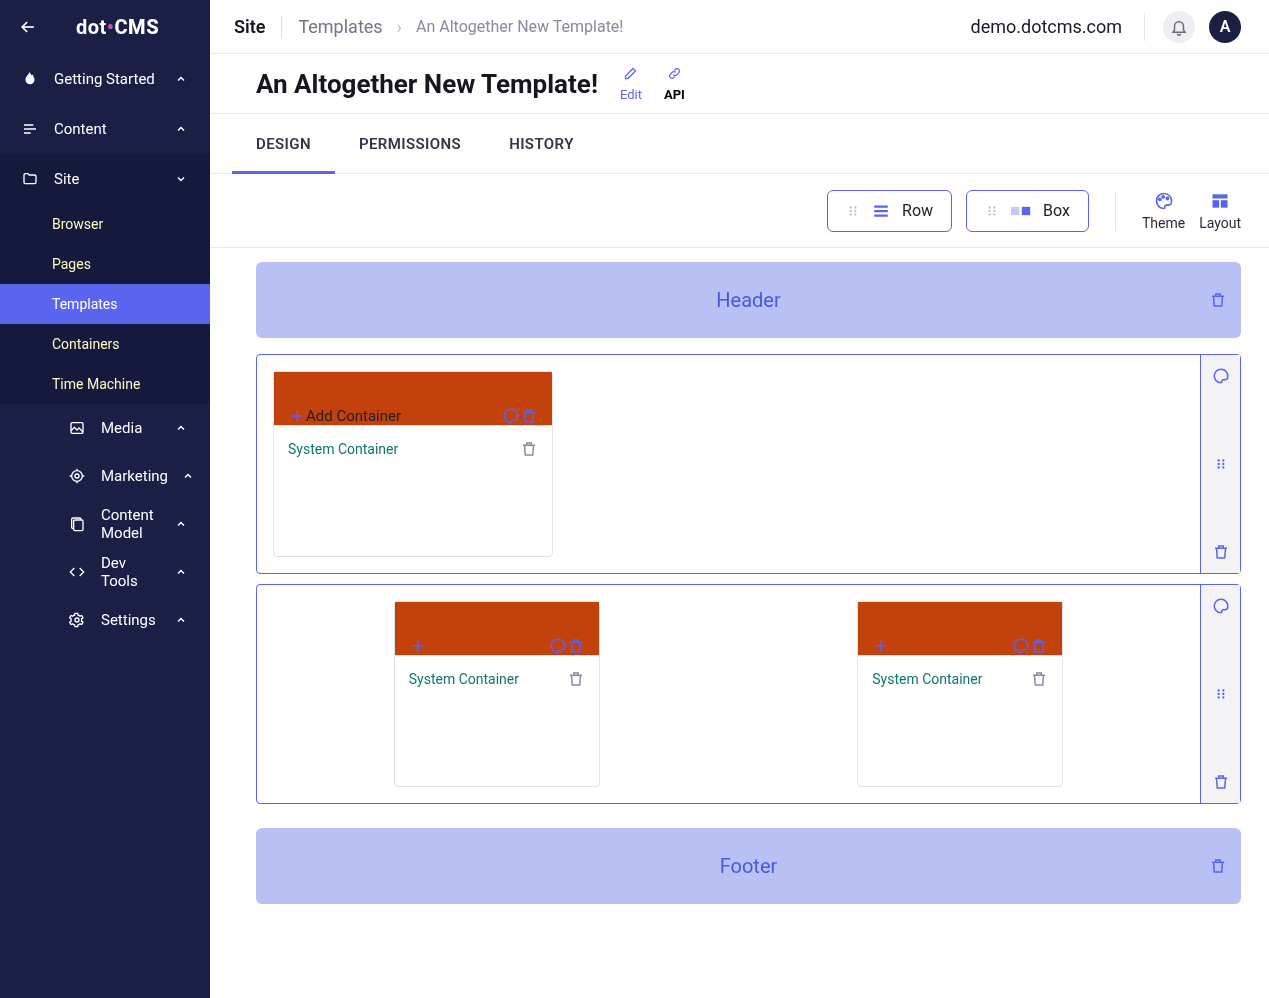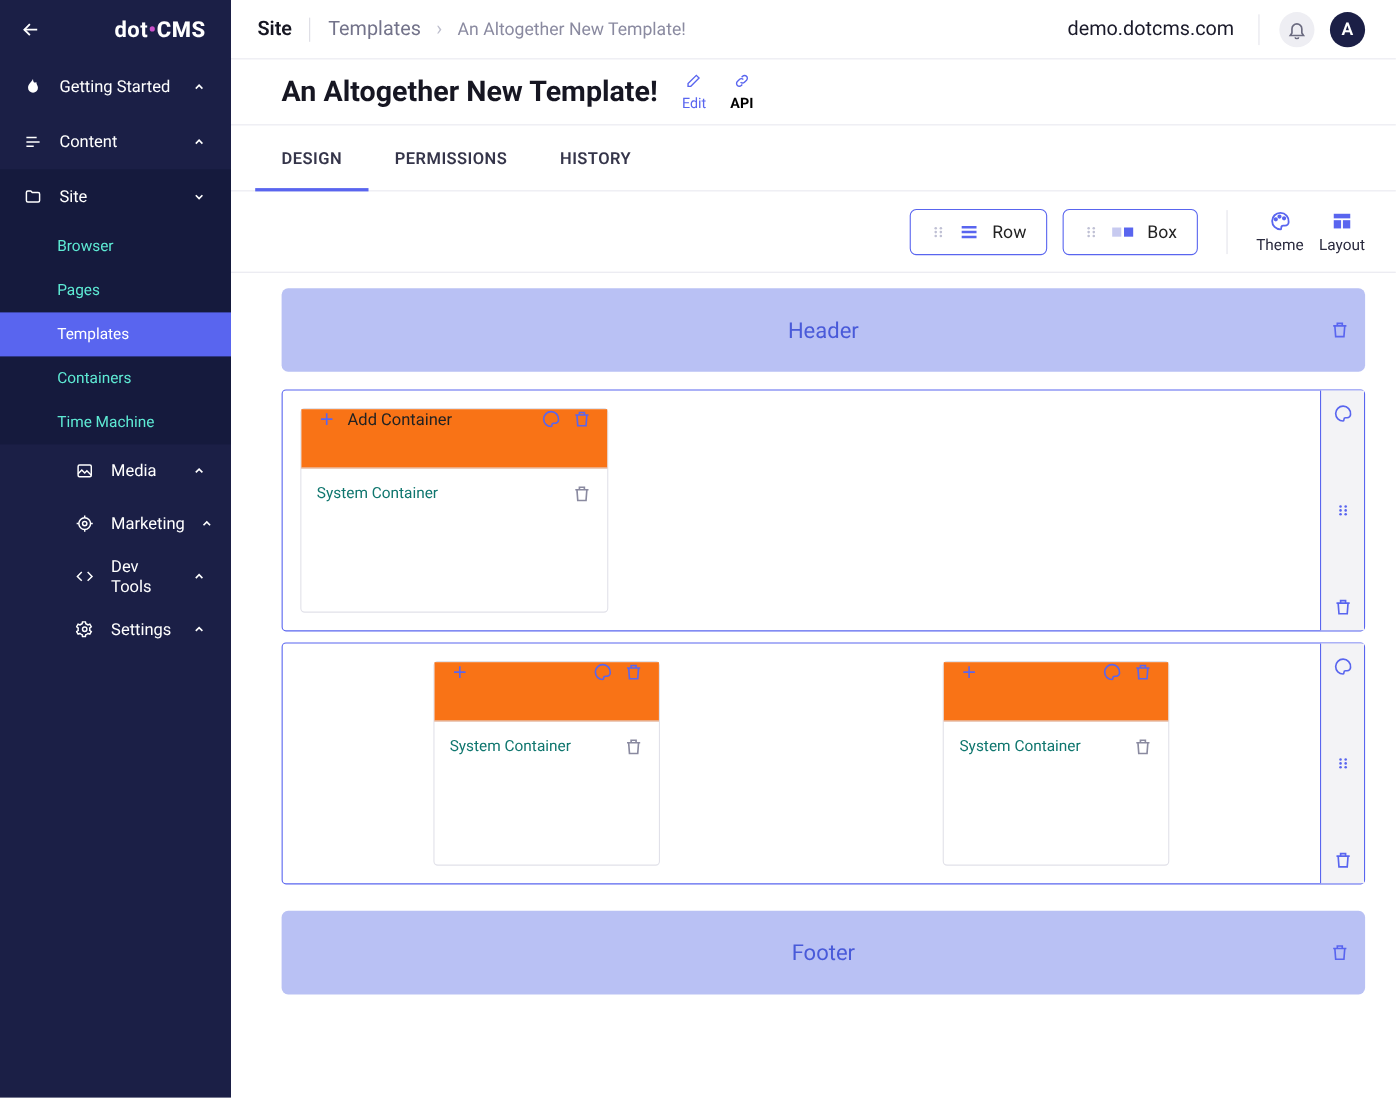--- a/index.html
+++ b/index.html
@@ -6,29 +6,29 @@
   body { font-family: -apple-system, BlinkMacSystemFont, "Segoe UI", Roboto, Helvetica, Arial, sans-serif; background: #fff; color: #111; width: 1269px; height: 998px; overflow:hidden;}
   svg { display:block; }
 
   
   .app { display:flex; height:998px; }
   .sidebar { width:210px; background:#1B1F46; color:#fff; flex:0 0 210px; display:flex; flex-direction:column; }
   .main { flex:1; display:flex; flex-direction:column; min-width:0; }
 
   
   .side-top { height:54px; display:flex; align-items:center; padding:0 18px; gap:38px; }
-  .logo { display:flex; align-items:center; font-weight:700; font-size:20px; letter-spacing:.5px;margin-left:28px; }
+  .logo { display:flex; align-items:center; font-weight:700; font-size:20px; letter-spacing:.5px; }
   .logo .dot { color:#C94FC9; }
   .logo .cms { font-weight:800; }
   .side-head { display:flex; align-items:center; padding:0 20px; height:50px; cursor:pointer; gap:14px; }
   .side-head .lbl { flex:1; font-size:15px; }
   .side-head.compact { height:48px;margin-left:47px; }
   .site-section { background:#151A3D; }
   .site-items { }
-  .site-item { display:flex; align-items:center; height:40px; padding-left:52px; font-size:14px; color:#5eead4; cursor:pointer; }
+  .site-item { display:flex; align-items:center; height:40px; padding-left:52px; font-size:14px; color:#fef9c3; cursor:pointer; }
   .site-item.active { background:#5965EF; color:#fff; }
   .icon-slot { width:20px; height:20px; display:flex; align-items:center; justify-content:center; flex:0 0 20px; }
   .chev { width:18px; height:18px; display:flex; align-items:center; justify-content:center; }
 
   
   .topbar { height:54px; border-bottom:1px solid #e8e8ef; display:flex; align-items:center; padding:0 28px 0 24px; }
   .crumbs { display:flex; align-items:center; gap:14px; font-size:18px; }
   .crumbs .sep { color:#bdbecd; }
   .crumbs .site-lbl { font-weight:600; color:#161622; }
   .crumbs .bar { width:1px; height:22px; background:#dcdce4; margin:0 2px; }
@@ -62,21 +62,21 @@
 
   
   .canvas { flex:1; overflow:auto; padding:14px 28px 14px 46px; }
   .slab { background:#B9C1F4; border-radius:6px; padding:26px 20px; position:relative; display:flex; align-items:center; justify-content:center; margin-bottom:16px; }
   .slab .label { color:#495AD9; font-size:20px; }
   .slab .trash { position:absolute; right:14px; top:50%; transform:translateY(-50%); }
   .row-outer { border:1px solid #5965EF; border-radius:4px; display:flex; margin-bottom:10px; }
   .row-body { flex:1; padding:16px; display:flex; gap:16px; }
   .row-rail { width:40px; border-left:1px solid #5965EF; background:#f3f3f6; display:flex; flex-direction:column; align-items:center; justify-content:space-between; padding:12px 0; }
   .col-card { border:1px solid #e1e1e9; border-radius:4px; background:#fff; display:flex; flex-direction:column; }
-  .col-head { background:#f97316; border-bottom:1px solid #e1e1e9; display:flex; align-items:flex-start; padding:0 14px; height:54px; gap:10px; }
+  .col-head { background:#c2410c; border-bottom:1px solid #e1e1e9; display:flex; align-items:flex-end; padding:0 14px; height:54px; gap:0; }
   .col-head .addlbl { font-size:15px; color:#222; }
   .col-head .grow { flex:1; }
   .col-item { display:flex; align-items:center; justify-content:space-between; padding:14px; font-size:14px; color:#0f766e; }
   .col-body { min-height:130px; }
   .row1 .col-card { width:280px; }
   .row2 .row-body { justify-content:space-around; }
   .row2 .col-card { width:206px; }
   .ic { width:18px; height:18px; stroke:#5965EF; fill:none; stroke-width:2; }
   .muted-ic { stroke:#8a8aa0; }
   .grip-dots { width:14px; height:14px; }
@@ -178,20 +178,34 @@
     </div>
     <div class="side-head compact">
       <span class="icon-slot">
           <svg width="16" height="16" viewBox="0 0 24 24" fill="none" stroke="#fff" stroke-width="2">
             <circle cx="12" cy="12" r="8"></circle>
             <circle cx="12" cy="12" r="3"></circle>
             <path d="M12 1v3M12 20v3M1 12h3M20 12h3"></path>
           </svg>
         </span>
       <span class="lbl">Marketing</span>
+      <span class="chev">
+          <svg width="12" height="12" viewBox="0 0 24 24" fill="none" stroke="#fff" stroke-width="3">
+            <path d="M6 15l6-6 6 6"></path>
+          </svg>
+        </span>
+    </div>
+    <div class="side-head compact">
+      <span class="icon-slot">
+          <svg width="16" height="16" viewBox="0 0 24 24" fill="none" stroke="#fff" stroke-width="2">
+            <rect x="4" y="3" width="14" height="16" rx="2"></rect>
+            <rect x="7" y="6" width="14" height="16" rx="2" fill="#1B1F46"></rect>
+          </svg>
+        </span>
+      <span class="lbl">Content Model</span>
       <span class="chev">
           <svg width="12" height="12" viewBox="0 0 24 24" fill="none" stroke="#fff" stroke-width="3">
             <path d="M6 15l6-6 6 6"></path>
           </svg>
         </span>
     </div>
     <div class="side-head compact">
       <span class="icon-slot">
           <svg width="16" height="16" viewBox="0 0 24 24" fill="none" stroke="#fff" stroke-width="2">
             <path d="M8 6l-6 6 6 6M16 6l6 6-6 6"></path>

